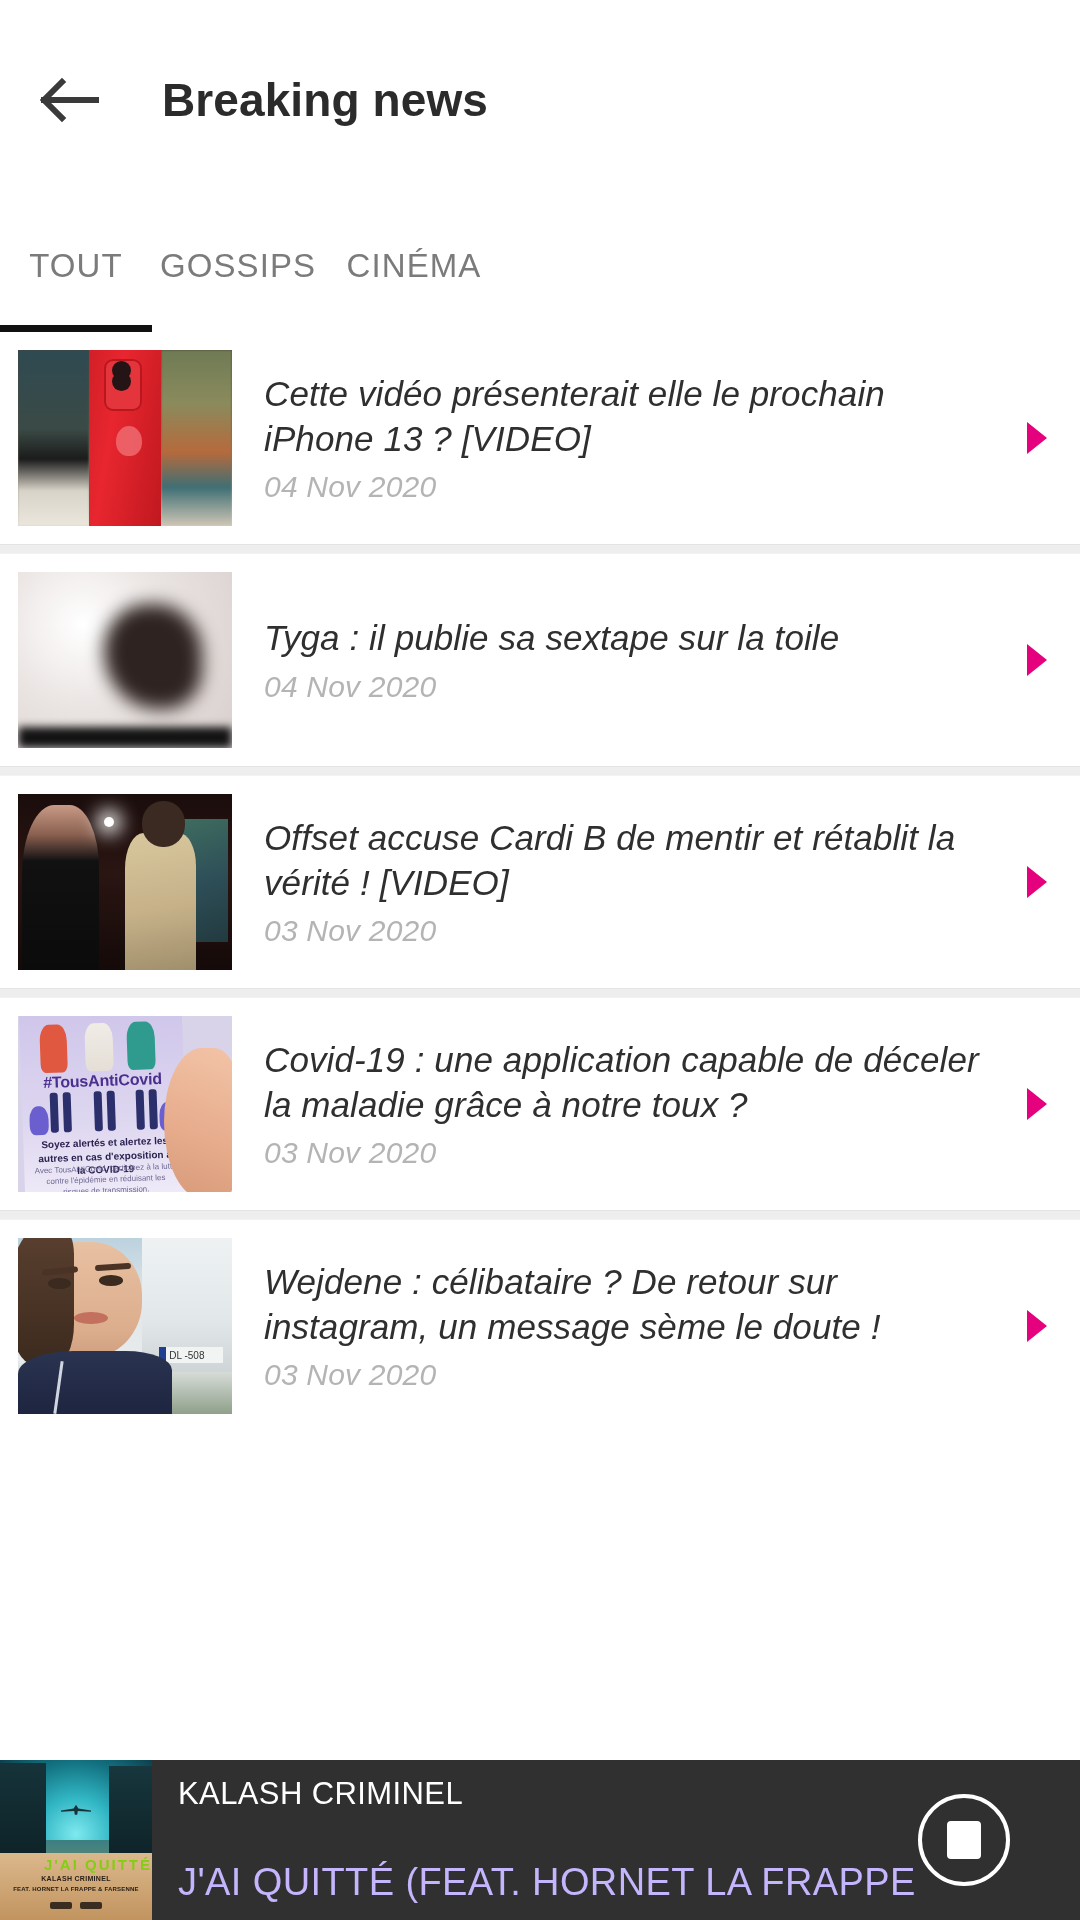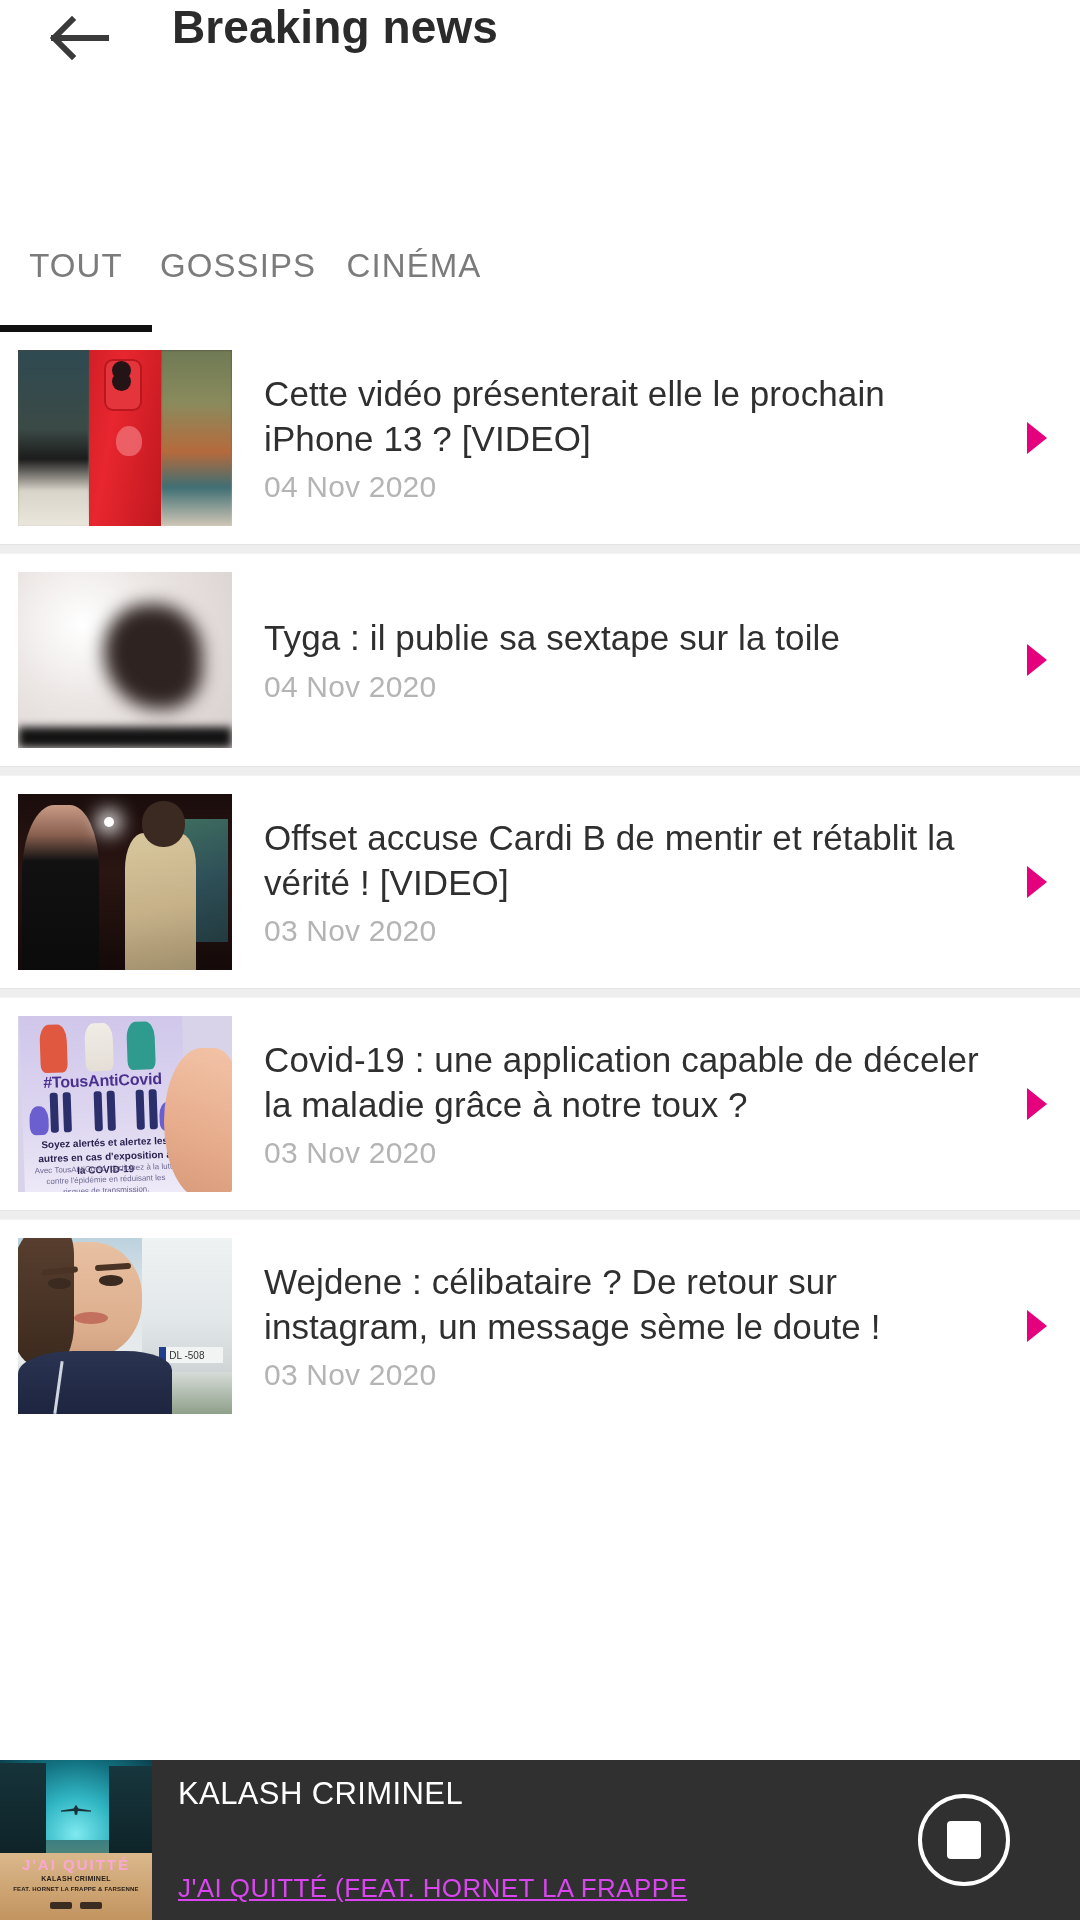--- a/index.html
+++ b/index.html
@@ -9,21 +9,22 @@
     font-family:"Liberation Sans", sans-serif;
     -webkit-font-smoothing:antialiased;
     position:relative;
     overflow:hidden;
   }
 
   
   .appbar {
     height:200px;
     display:flex;
-    padding-left:42px;
+    align-items:center;
+    padding-left:32px;
     background:#ffffff;
   }
   .back-btn {
     width:76px; height:76px;
     display:flex; align-items:center; justify-content:center;
     cursor:pointer;
     flex:0 0 auto;
   }
   .back-btn svg { display:block; }
   .appbar-title {
@@ -93,20 +94,21 @@
     flex:0 0 auto;
     overflow:hidden;
     position:relative;
     background:#cfcfcf;
   }
   .news-text {
     flex:1 1 auto;
     margin-left:32px;
     padding-right:90px;
     min-width:0;
+    font-style:italic;
   }
   .news-title {
     font-size:35px;
     line-height:1.27;
     color:#2f2f2f;
     letter-spacing:.1px;
   }
   .news-date {
     font-size:30px;
     color:#b4b4b4;
@@ -347,22 +349,22 @@
     position:absolute; left:0; right:0; top:50%; height:22%;
     background:linear-gradient(180deg,#3b7f82 0%,#6d8f72 100%);
   }
   .pa-band {
     position:absolute; left:0; right:0; top:58%; height:42%;
     background:linear-gradient(180deg,#d9b徽 0%,#c79b6d 100%);
     background-image:linear-gradient(180deg,#dbb88c 0%,#c2945f 100%);
   }
   .pa-title {
     position:absolute; left:0; right:0; top:60%;
-    text-align:center;
-    font-size:15px; font-weight:bold; color:#f9a8d4;
+    text-align:right;
+    font-size:15px; font-weight:bold; color:#84cc16;
     letter-spacing:2px;
   }
   .pa-sub1 {
     position:absolute; left:0; right:0; top:72%;
     text-align:center; font-size:7px; font-weight:bold;
     color:#2a2018; letter-spacing:.3px;
   }
   .pa-sub2 {
     position:absolute; left:0; right:0; top:79%;
     text-align:center; font-size:6px; font-weight:bold;
@@ -387,27 +389,26 @@
     padding:16px 0;
   }
   .player-artist {
     font-size:31px;
     color:#ffffff;
     letter-spacing:.4px;
     white-space:nowrap;
     overflow:hidden;
   }
   .player-track {
-    font-size:26px;
-    color:#d946ef;
+    font-size:38px;
+    color:#c4b5fd;
     letter-spacing:.4px;
     margin-top:auto;
     white-space:nowrap;
     overflow:hidden;
-    text-decoration:underline;
   }
   .player-btn {
     width:92px; height:92px;
     margin-right:70px;
     flex:0 0 auto;
     border:4px solid #ffffff;
     border-radius:50%;
     display:flex; align-items:center; justify-content:center;
     cursor:pointer;
     background:transparent;

